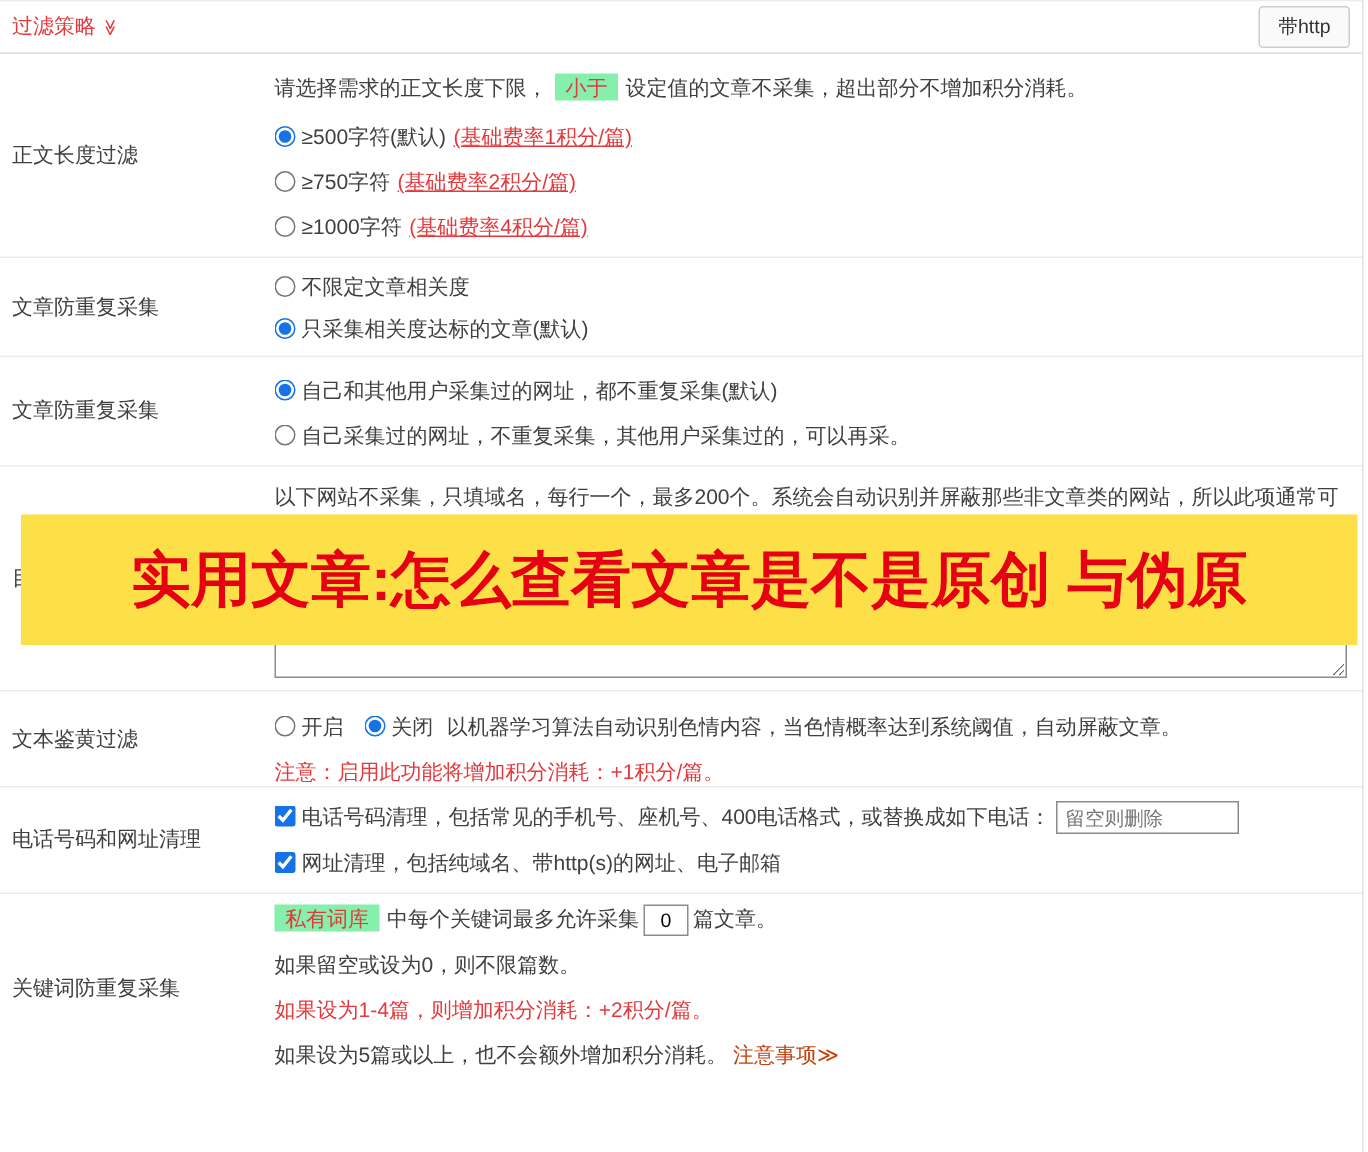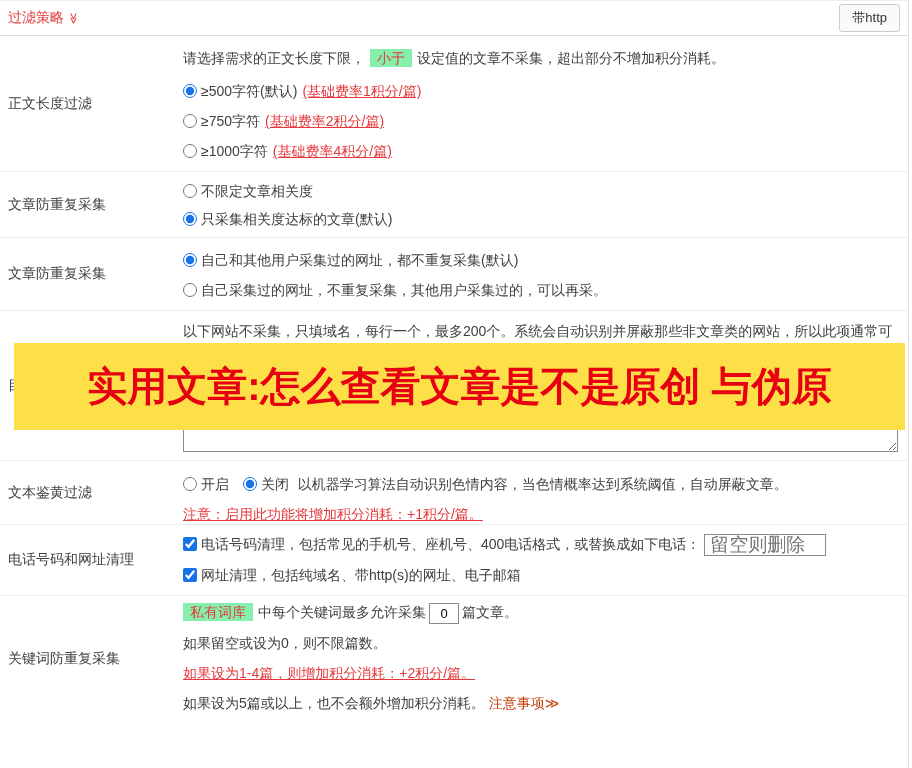--- a/index.html
+++ b/index.html
@@ -13,21 +13,21 @@
   .topbar-title { color:#e4393c; cursor:pointer; }
   .chev { display:inline-block; font-size:11px; margin-left:4px; transform:rotate(90deg); }
   .save-btn { font-family:inherit; font-size:13px; color:#333; background:#fafafa;
     border:1px solid #ccc; border-radius:3px; padding:4px 12px; cursor:pointer; }
 
   .row { display:flex; border-bottom:1px solid #ececec; }
   .row-label { flex:0 0 183px; width:183px; padding-left:8px; display:flex; align-items:center; }
   .row-content { flex:1; padding-right:10px; }
 
   .line { line-height:20px; }
-  .red { color:#e4393c;text-decoration:underline; }
+  .red { color:#e4393c; }
   .u { text-decoration:underline; }
   .blue-link { color:#c2410c; cursor:pointer; }
   .hl { background:#86efac; color:#e4393c; padding:1px 7px; margin:0 5px; }
   .note { margin-left:5px; }
 
   input[type=radio], input[type=checkbox] { accent-color:#1673e6; width:14px; height:14px;
     vertical-align:-2px; margin-right:4px; }
   label.option { cursor:pointer; }
   .opt-gap { margin-left:10px; }
 
@@ -41,21 +41,21 @@
   .r-dup .opt-line { margin-bottom:10px; }
   .r-site .row-content { padding-top:8px; padding-bottom:8px; }
   .r-site .desc { line-height:24px; }
   .sites-ta { display:block; width:100%; height:80px; margin-top:5px; border:1px solid #8b8b8b;
     font-family:inherit; font-size:13px; resize:both; overflow-y:scroll; background:#fff; }
   .r-porn .row-content { padding-top:13px; }
   .r-porn .opt-line { margin-bottom:10px; }
   .r-phone .row-content { padding-top:8px; }
   .r-phone .opt-line { margin-bottom:8px; line-height:23px; }
   .phone-input { width:122px; height:22px; border:1px solid #8b8b8b; padding:0 5px;
-    font-family:inherit; font-size:19px; vertical-align:middle; }
+    font-family:inherit; font-size:13px; vertical-align:middle; }
   .r-comp .row-content { padding-top:17px; padding-bottom:15px; }
   .r-kw { border-bottom:none; }
   .r-kw .row-content { padding-top:5px; }
   .r-kw .kw-line { line-height:22px; margin-bottom:8px; }
   .num-input { width:30px; height:21px; border:1px solid #8b8b8b; text-align:center;
     font-family:inherit; font-size:13px; vertical-align:middle; margin:0 3px; }
 
   .overlay { position:absolute; left:14px; top:343px; width:891px; height:87px;
     background:#fde047; display:flex; align-items:center; justify-content:center;
     overflow:hidden; z-index:10; }

